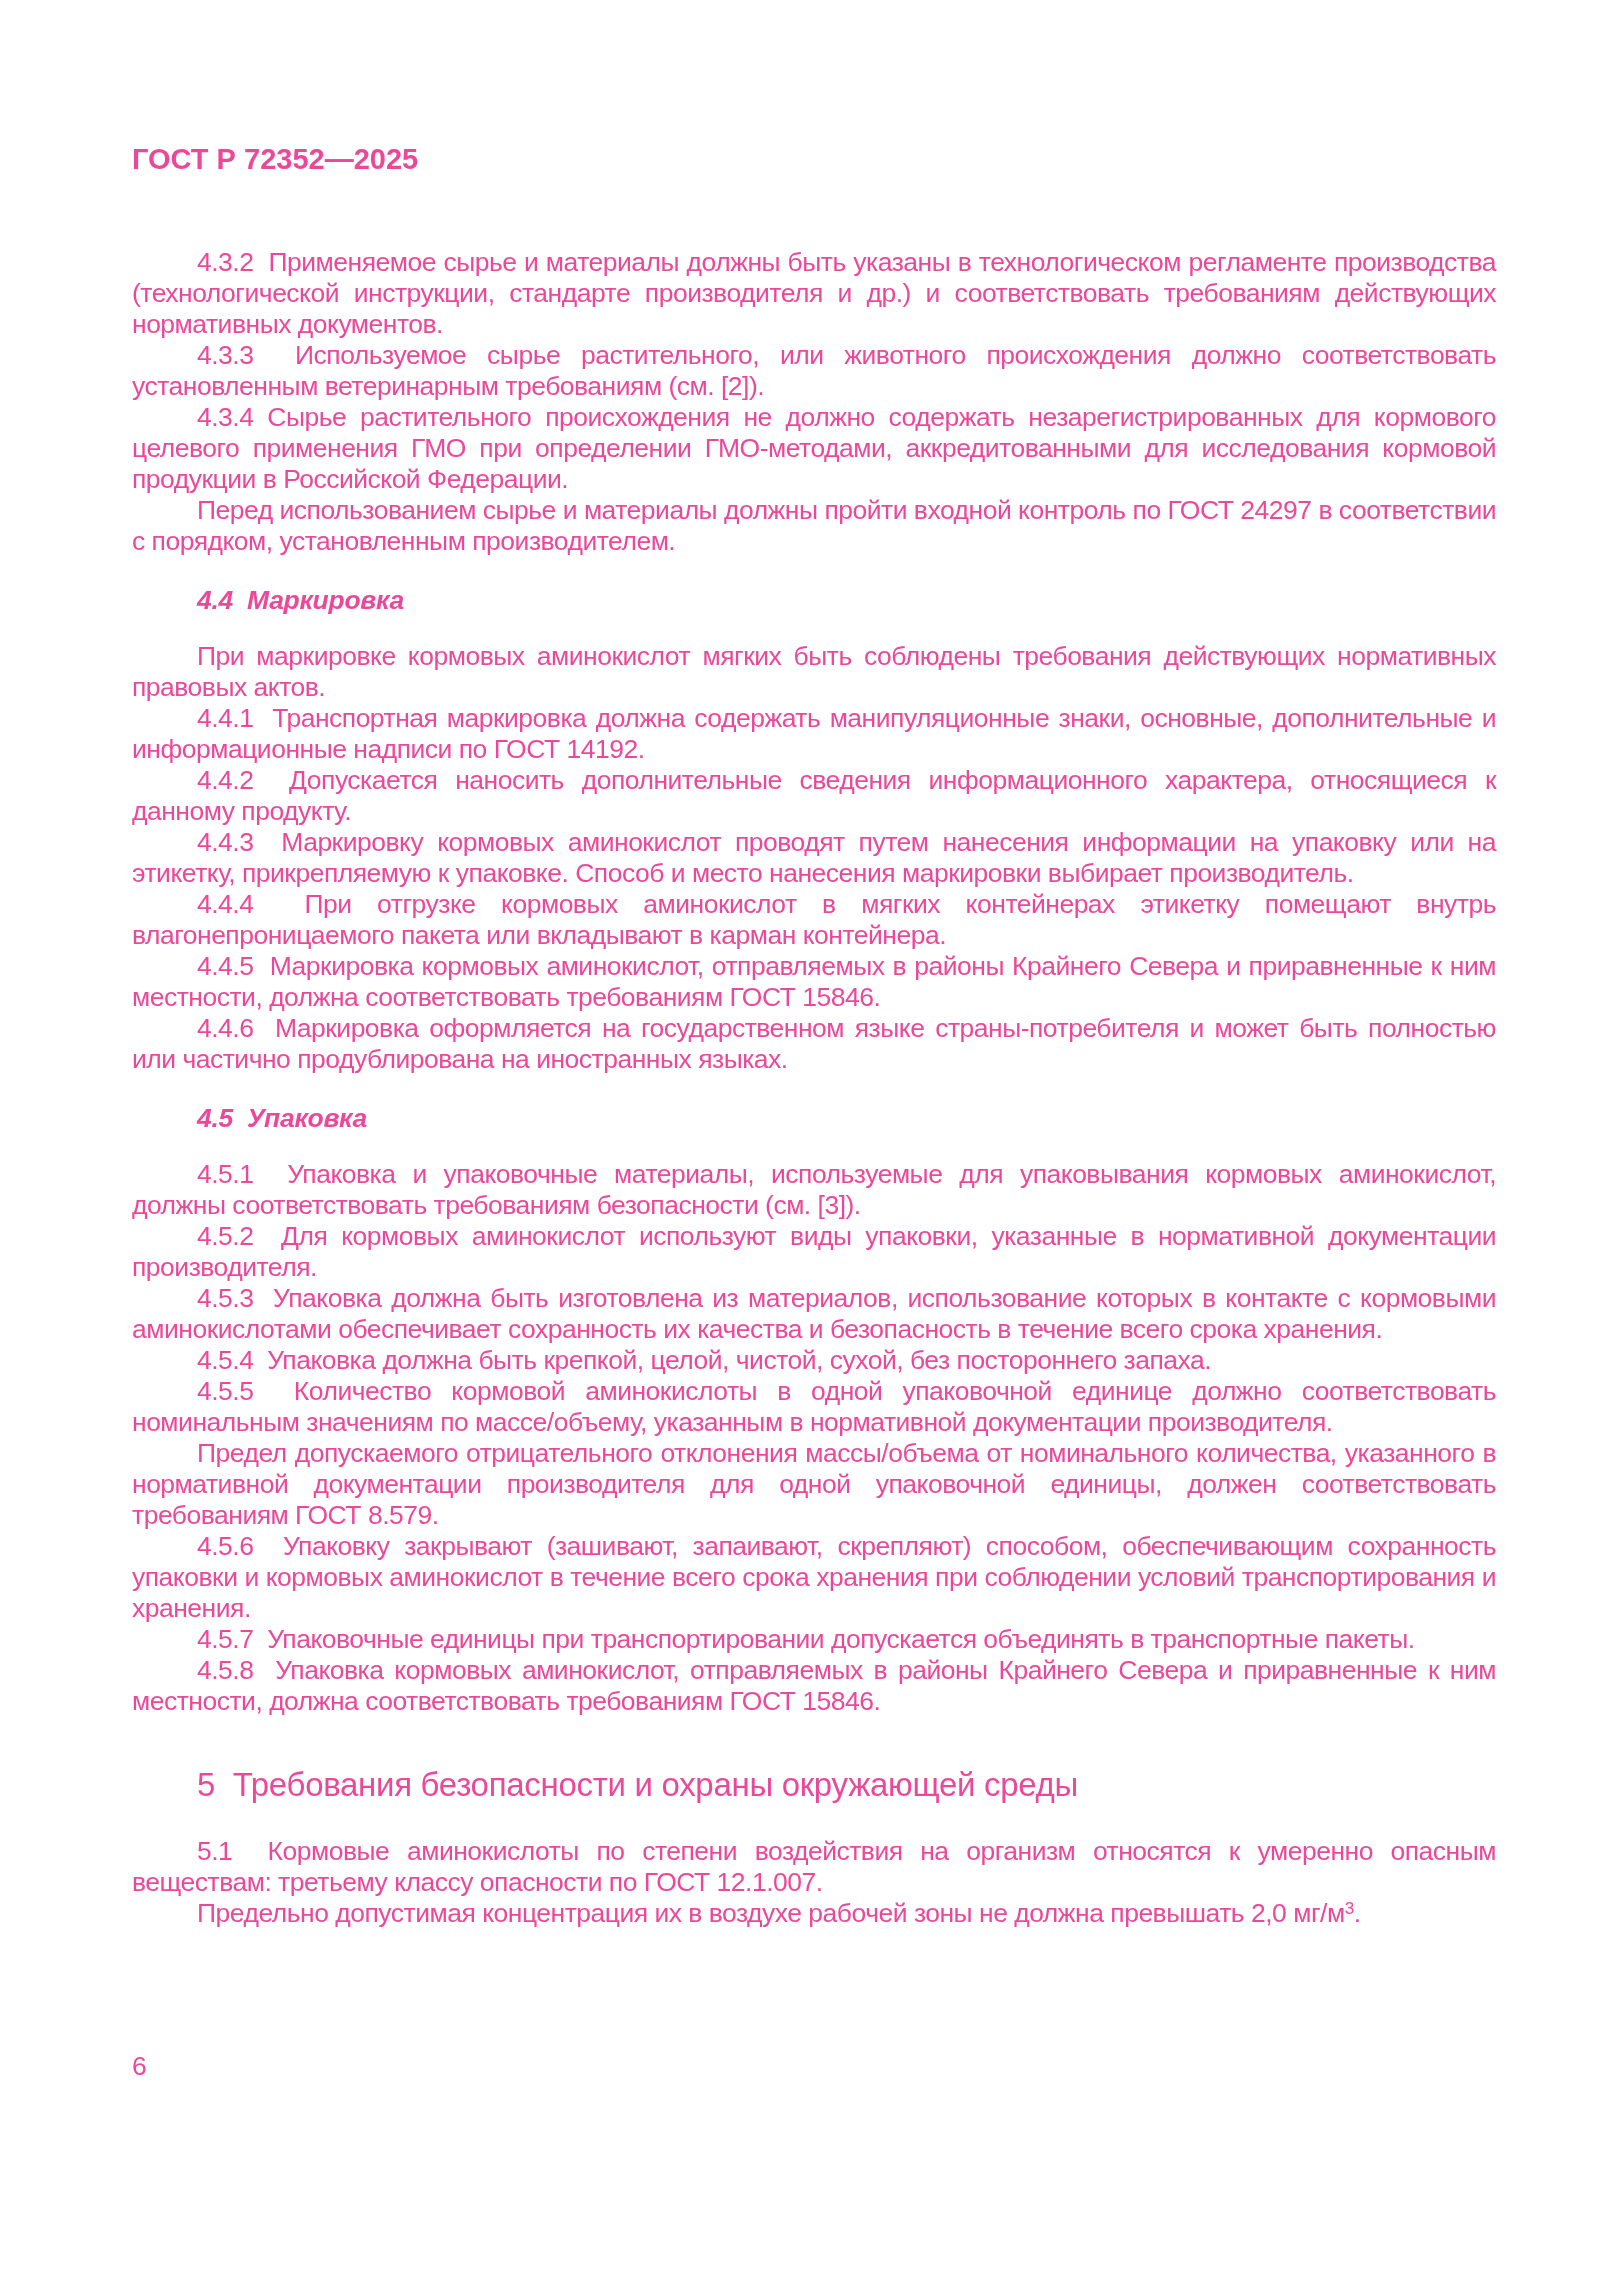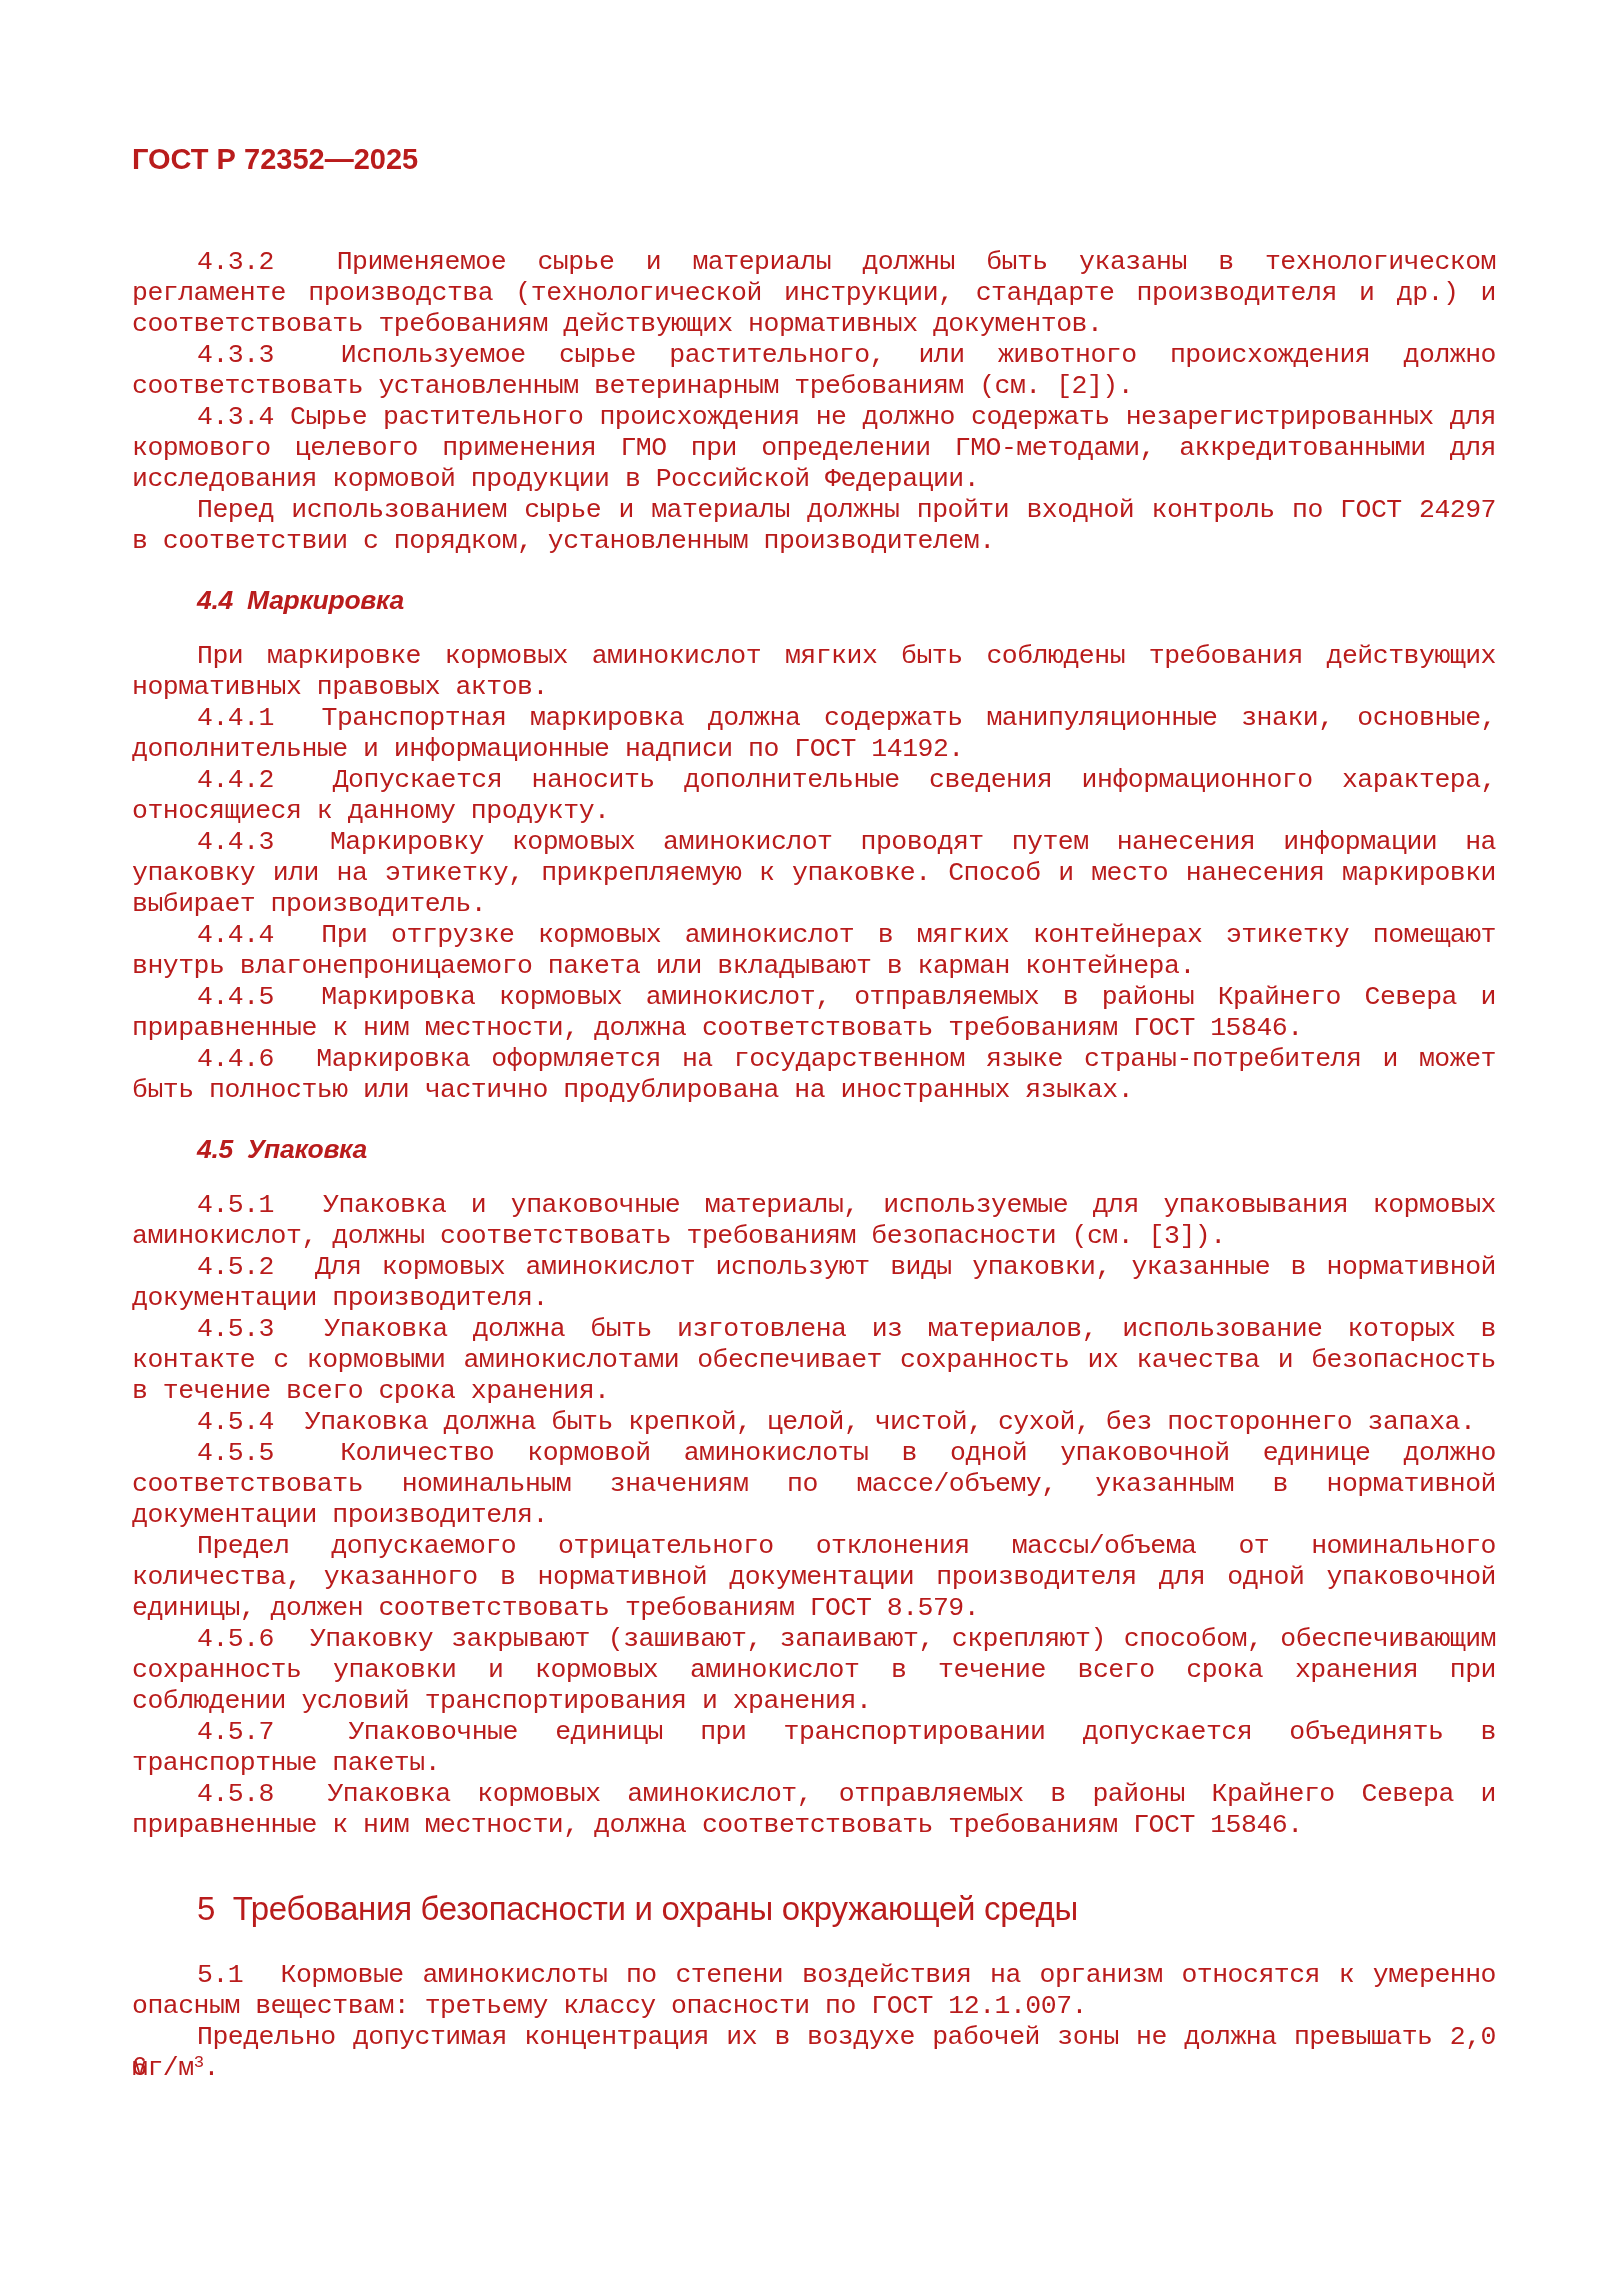--- a/index.html
+++ b/index.html
@@ -5,21 +5,21 @@
   html, body {
     margin: 0;
     padding: 0;
     background: #ffffff;
   }
   .page {
     position: relative;
     width: 1621px;
     height: 2293px;
     background: #ffffff;
-    color: #b91c1c;
+    color: #ec4899;
     font-family: "Liberation Sans", "DejaVu Sans", sans-serif;
     overflow: hidden;
     border-radius: 32px;
   }
   .doc-code {
     position: absolute;
     left: 132px;
     top: 143px;
     font-size: 29px;
     font-weight: 700;
@@ -30,21 +30,20 @@
     top: 247px;
     width: 1364px;
   }
   p.para {
     margin: 0;
     font-size: 26.5px;
     line-height: 31px;
     letter-spacing: -0.5px;
     text-align: justify;
     text-indent: 65px;
-    font-family: Liberation Mono, monospace;
   }
   .h3 {
     margin: 27.4px 0 23.5px 0;
     text-indent: 65px;
     font-size: 26.5px;
     line-height: 33px;
     font-weight: 700;
     letter-spacing: -0.3px;
     font-style: italic;
   }

